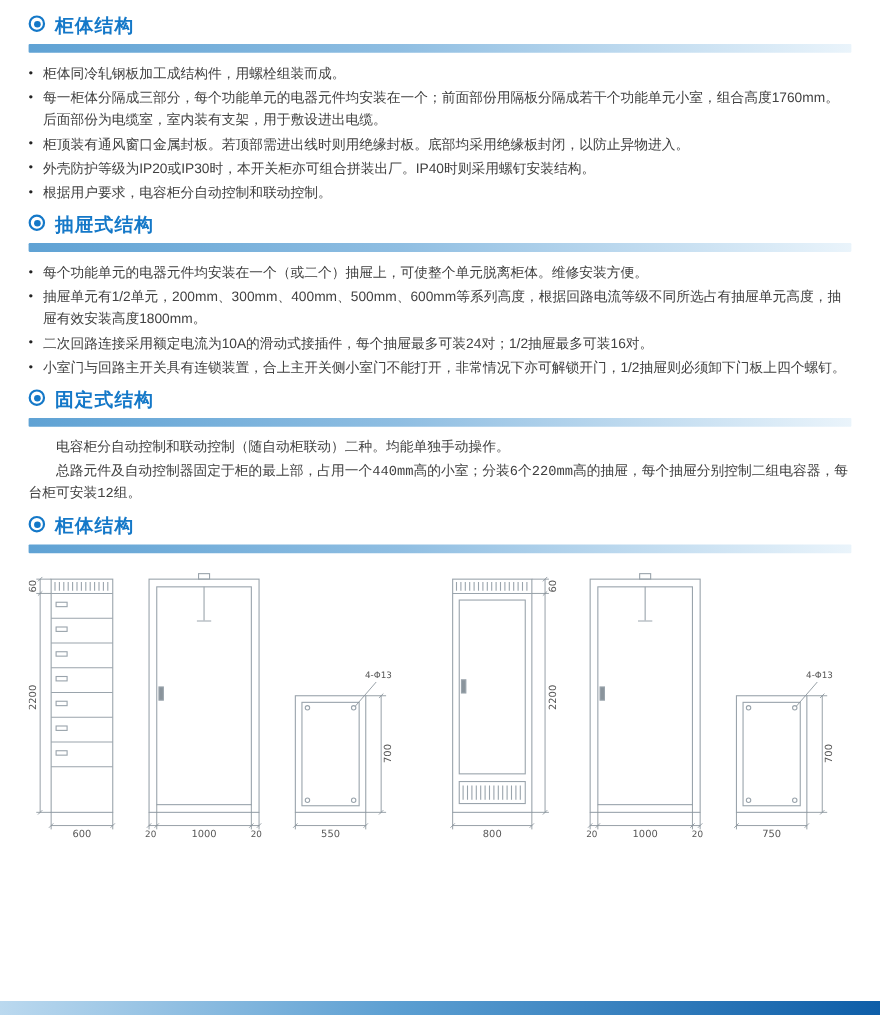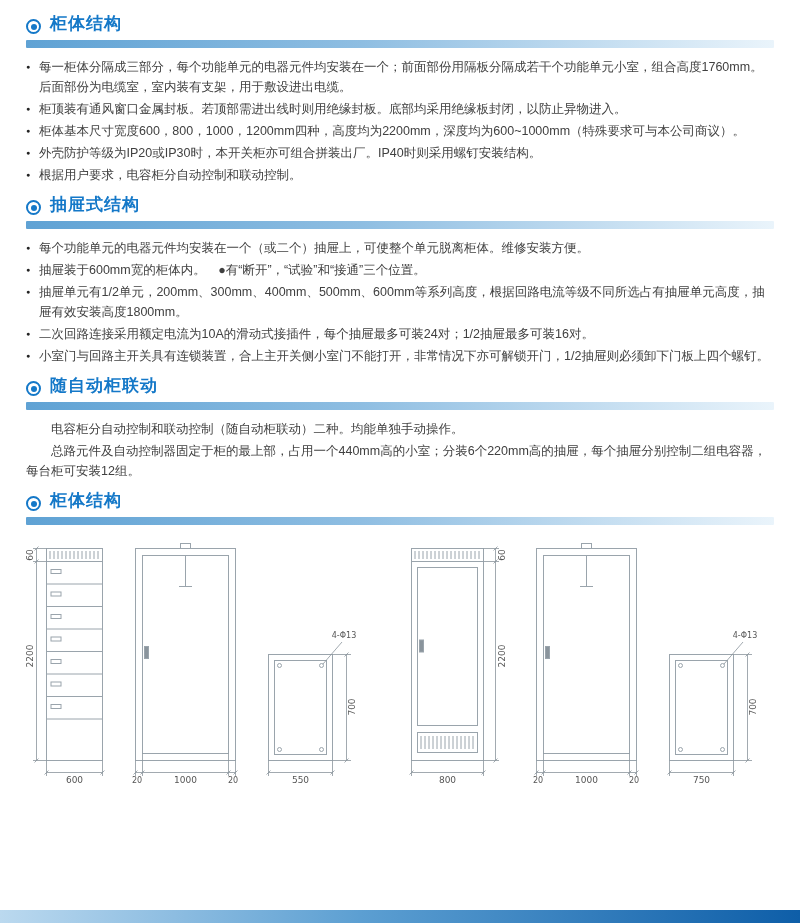--- a/index.html
+++ b/index.html
@@ -6,31 +6,31 @@
   html,body{width:800px;height:923px;}
   body{
     position:relative;
     background:#ffffff;
     font-family:"Liberation Sans","DejaVu Sans",sans-serif;
     color:#404040;
     overflow:hidden;
   }
   .page{padding:14px 26px 0 26px;}
   .section{margin-bottom:10px;}
-  .sec-head{display:flex;align-items:flex-end;gap:9px;height:20px;}
+  .sec-head{display:flex;align-items:flex-start;gap:9px;height:20px;}
   .sec-icon{width:15px;height:15px;border:2px solid #1478c8;border-radius:50%;
     display:inline-flex;align-items:center;justify-content:center;flex:0 0 auto;}
   .sec-icon-dot{width:6px;height:6px;background:#1478c8;border-radius:50%;}
   .sec-title{color:#1478c8;font-size:17px;font-weight:bold;letter-spacing:1px;line-height:20px;}
   .sec-bar{height:8px;margin:6px 0 9px 0;border-radius:1px;
     background:linear-gradient(90deg,#5FA2D4 0%,#8FBEE2 45%,#EAF4FB 100%);}
   .bullet{position:relative;padding-left:13px;font-size:12.5px;line-height:20px;margin-bottom:2px;}
   .bullet::before{content:"●";position:absolute;left:0;top:0;font-size:7px;line-height:20px;color:#222;}
   .para{font-size:12.5px;line-height:20px;margin-bottom:2px;}
-  .para.indent{text-indent:2em;}
+  .para.indent{text-indent:2em;font-family:Liberation Mono, monospace;}
   .drawings{display:flex;align-items:flex-start;gap:9px;margin-top:4px;}
   .group-gap{margin-left:28px;}
   svg{display:block;}
   svg text{font-size:9px;fill:#555;font-family:"DejaVu Sans",sans-serif;}
   svg text.small{font-size:8px;}
   .footer-bar{position:absolute;left:0;bottom:0;width:800px;height:13px;
     background:linear-gradient(90deg,#BBD9EF 0%,#5C9FD2 45%,#0E5EA8 100%);}
 </style>
 </head>
 <body>
@@ -38,49 +38,48 @@
 <div class="page">
 
   <div class="section">
     <div class="sec-head">
       <span class="sec-icon">
           <span class="sec-icon-dot"></span>
         </span>
       <span class="sec-title">柜体结构</span>
     </div>
     <div class="sec-bar"></div>
+    <div class="bullet">柜体同冷轧钢板加工成结构件，用螺栓组装而成。</div>
     <div class="bullet">每一柜体分隔成三部分，每个功能单元的电器元件均安装在一个；前面部份用隔板分隔成若干个功能单元小室，组合高度1760mm。后面部份为电缆室，室内装有支架，用于敷设进出电缆。</div>
     <div class="bullet">柜顶装有通风窗口金属封板。若顶部需进出线时则用绝缘封板。底部均采用绝缘板封闭，以防止异物进入。</div>
-    <div class="bullet">柜体基本尺寸宽度600，800，1000，1200mm四种，高度均为2200mm，深度均为600~1000mm（特殊要求可与本公司商议）。</div>
     <div class="bullet">外壳防护等级为IP20或IP30时，本开关柜亦可组合拼装出厂。IP40时则采用螺钉安装结构。</div>
     <div class="bullet">根据用户要求，电容柜分自动控制和联动控制。</div>
   </div>
 
   <div class="section">
     <div class="sec-head">
       <span class="sec-icon">
           <span class="sec-icon-dot"></span>
         </span>
       <span class="sec-title">抽屉式结构</span>
     </div>
     <div class="sec-bar"></div>
     <div class="bullet">每个功能单元的电器元件均安装在一个（或二个）抽屉上，可使整个单元脱离柜体。维修安装方便。</div>
-    <div class="bullet">抽屉装于600mm宽的柜体内。　●有“断开”，“试验”和“接通”三个位置。</div>
     <div class="bullet">抽屉单元有1/2单元，200mm、300mm、400mm、500mm、600mm等系列高度，根据回路电流等级不同所选占有抽屉单元高度，抽屉有效安装高度1800mm。</div>
     <div class="bullet">二次回路连接采用额定电流为10A的滑动式接插件，每个抽屉最多可装24对；1/2抽屉最多可装16对。</div>
     <div class="bullet">小室门与回路主开关具有连锁装置，合上主开关侧小室门不能打开，非常情况下亦可解锁开门，1/2抽屉则必须卸下门板上四个螺钉。</div>
   </div>
 
 
   <div class="section">
     <div class="sec-head">
       <span class="sec-icon">
           <span class="sec-icon-dot"></span>
         </span>
-      <span class="sec-title">随自动柜联动</span>
+      <span class="sec-title">固定式结构</span>
     </div>
     <div class="sec-bar"></div>
     <div class="para indent">电容柜分自动控制和联动控制（随自动柜联动）二种。均能单独手动操作。</div>
     <div class="para indent">总路元件及自动控制器固定于柜的最上部，占用一个440mm高的小室；分装6个220mm高的抽屉，每个抽屉分别控制二组电容器，每台柜可安装12组。</div>
   </div>
 
   <div class="section">
     <div class="sec-head">
       <span class="sec-icon">
           <span class="sec-icon-dot"></span>

